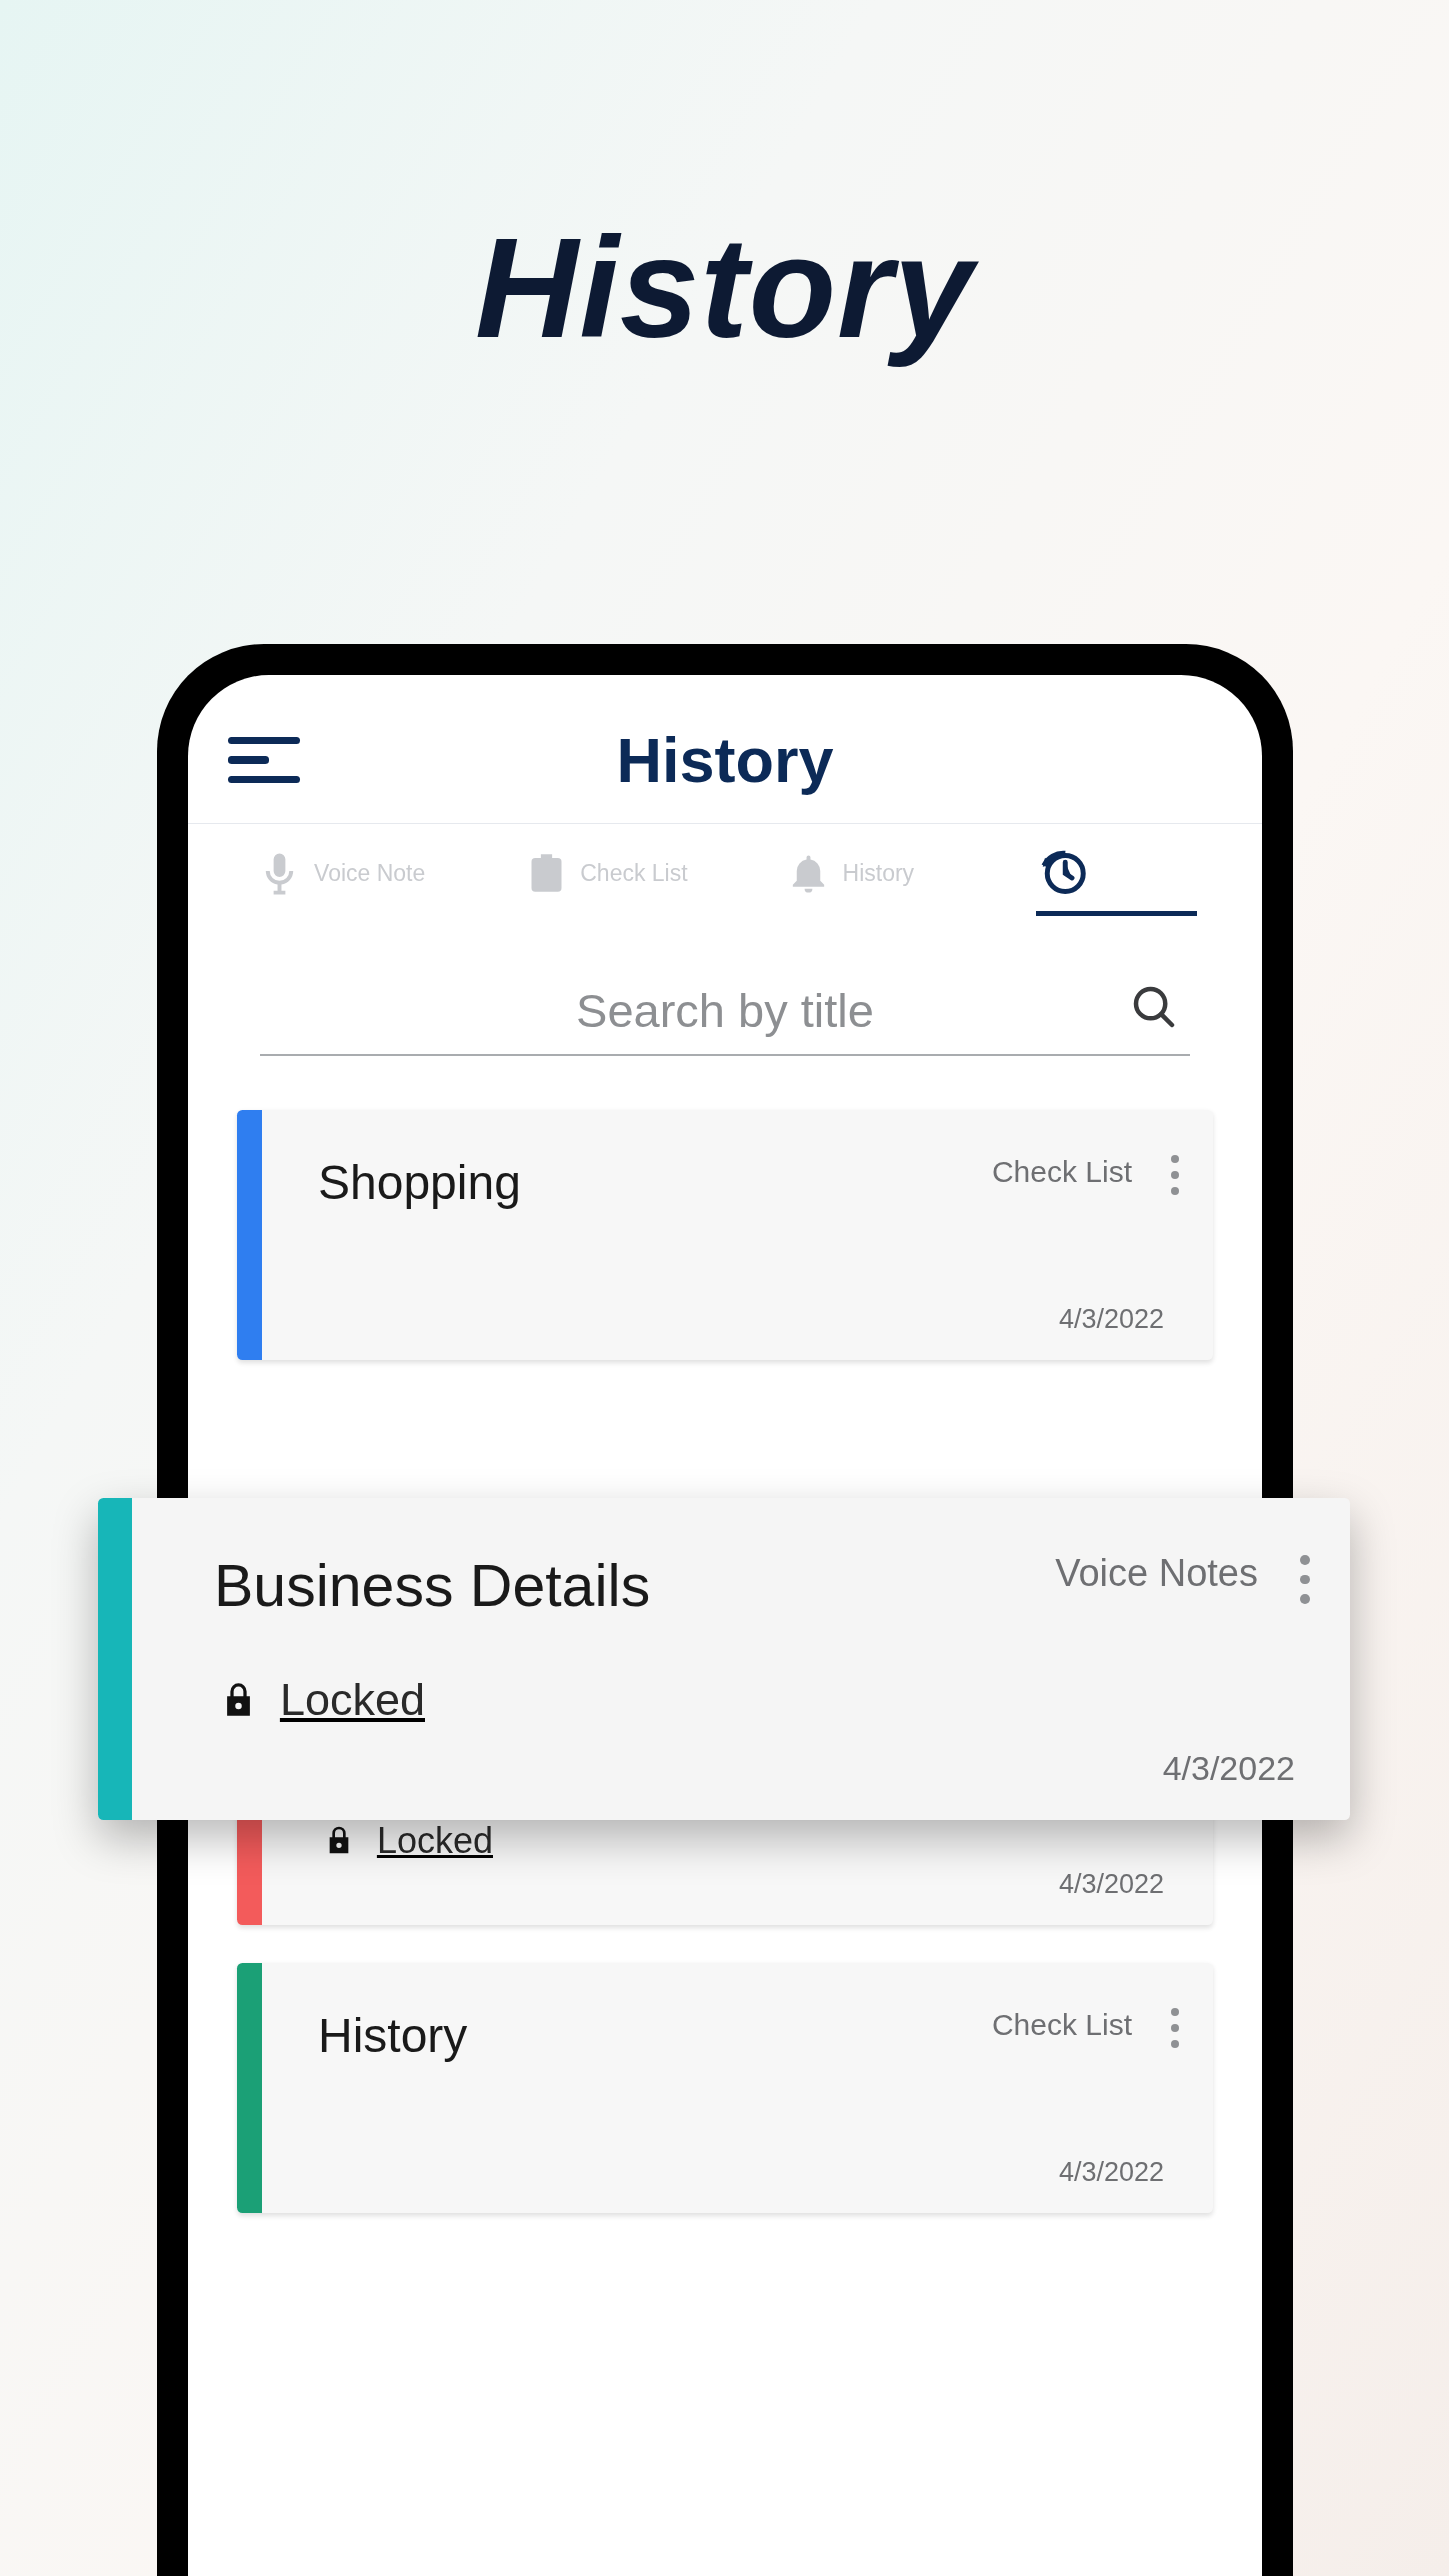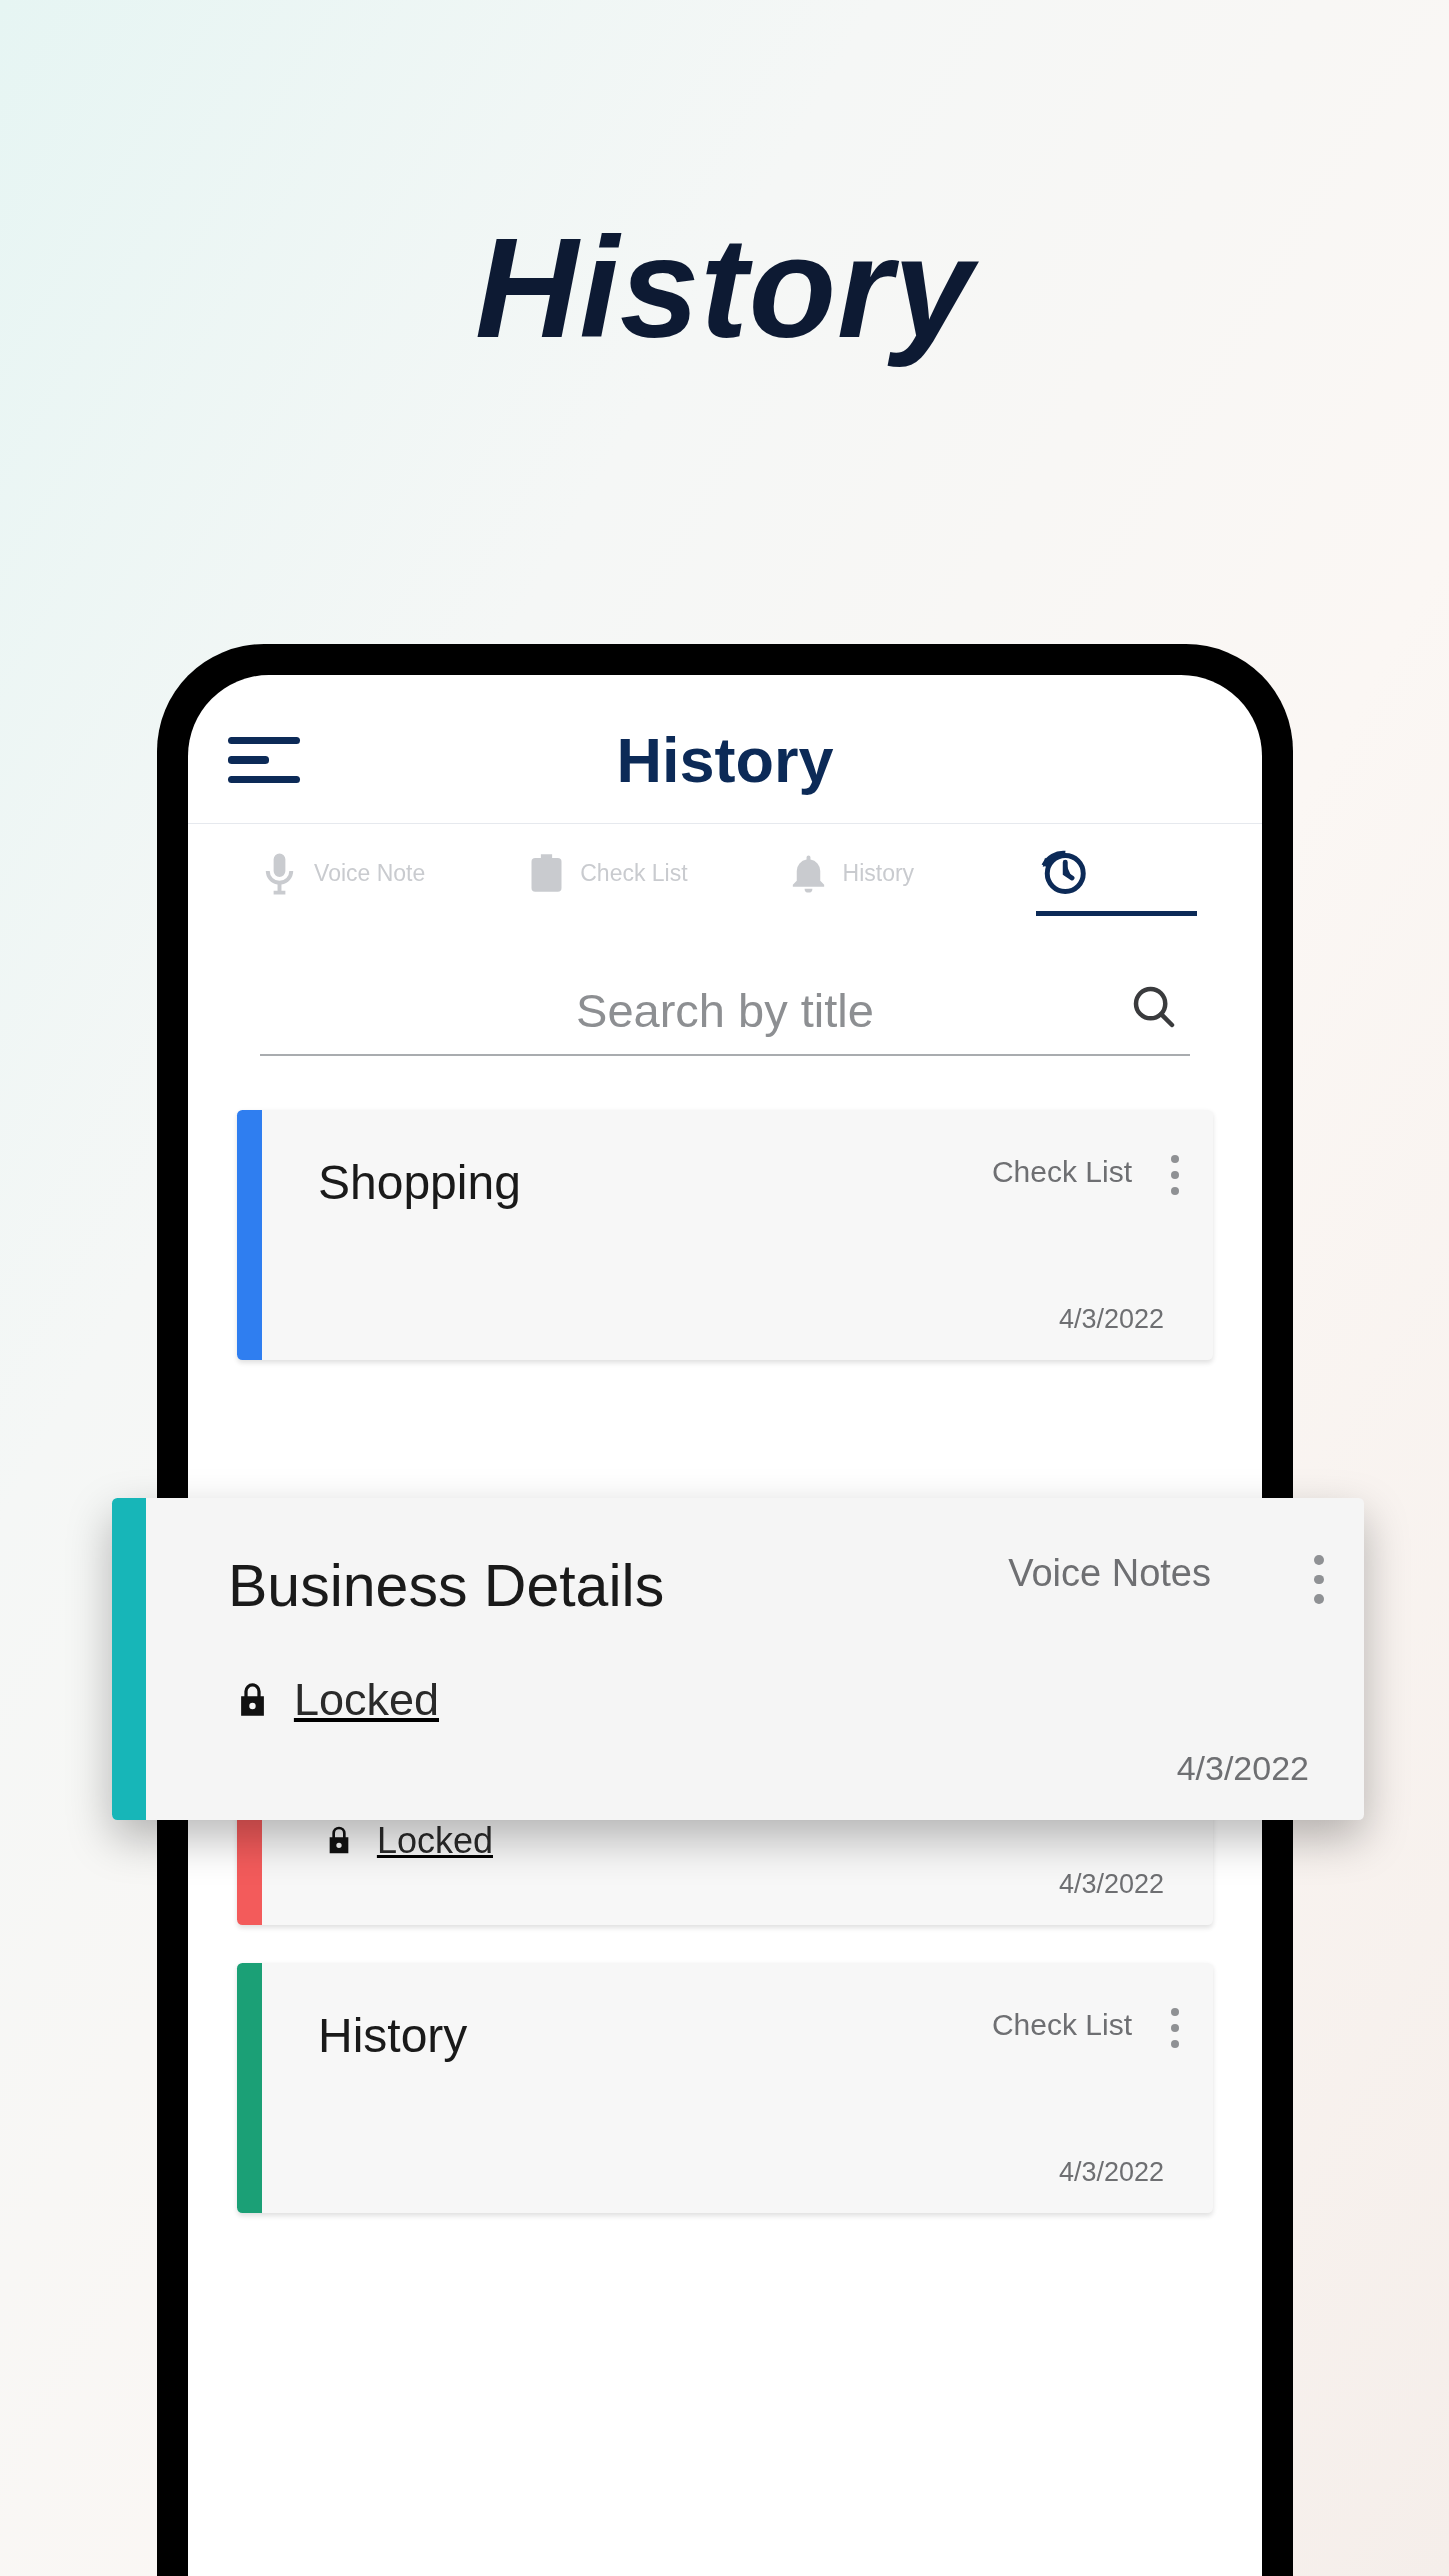--- a/index.html
+++ b/index.html
@@ -198,34 +198,34 @@
     margin-top: 45px;
     margin-left: 5.4px;
     text-decoration: underline;
   }
   .locked-row .locked-text { font-size: 36px; color: #2a2a2a; }
 
   
   .featured-card {
     position: absolute;
     top: 1498px;
-    left: 112px;
+    left: 98px;
     width: 1252px;
     min-height: 322px;
     background: #f5f5f5;
     border-radius: 5.4px;
     box-shadow: 0 18px 45px rgba(0,0,0,0.28);
     padding: 54px 54px 36px 116px;
   }
   .featured-card .stripe {
     position: absolute; left:0; top:0; bottom:0; width: 34px;
     border-radius: 5.4px 0 0 5.4px;
   }
   .featured-card .card-title { font-size: 59px; }
-  .featured-card .card-type { font-size: 38px; color: #6e6f72; margin-right: 99px; }
+  .featured-card .card-type { font-size: 38px; color: #6e6f72; margin-right: 38px; }
   .featured-card .card-menu { right: 40px; top: 57px; gap: 9.8px; }
   .featured-card .card-menu span { width: 9.8px; height: 9.8px; }
   .featured-card .locked-row { margin-top: 54px; }
   .featured-card .locked-row .locked-text { font-size: 45px; }
   .featured-card .card-date { font-size: 34px; right: 55px; bottom: 32px; }
 
 </style>
 </head>
 <body>
 

